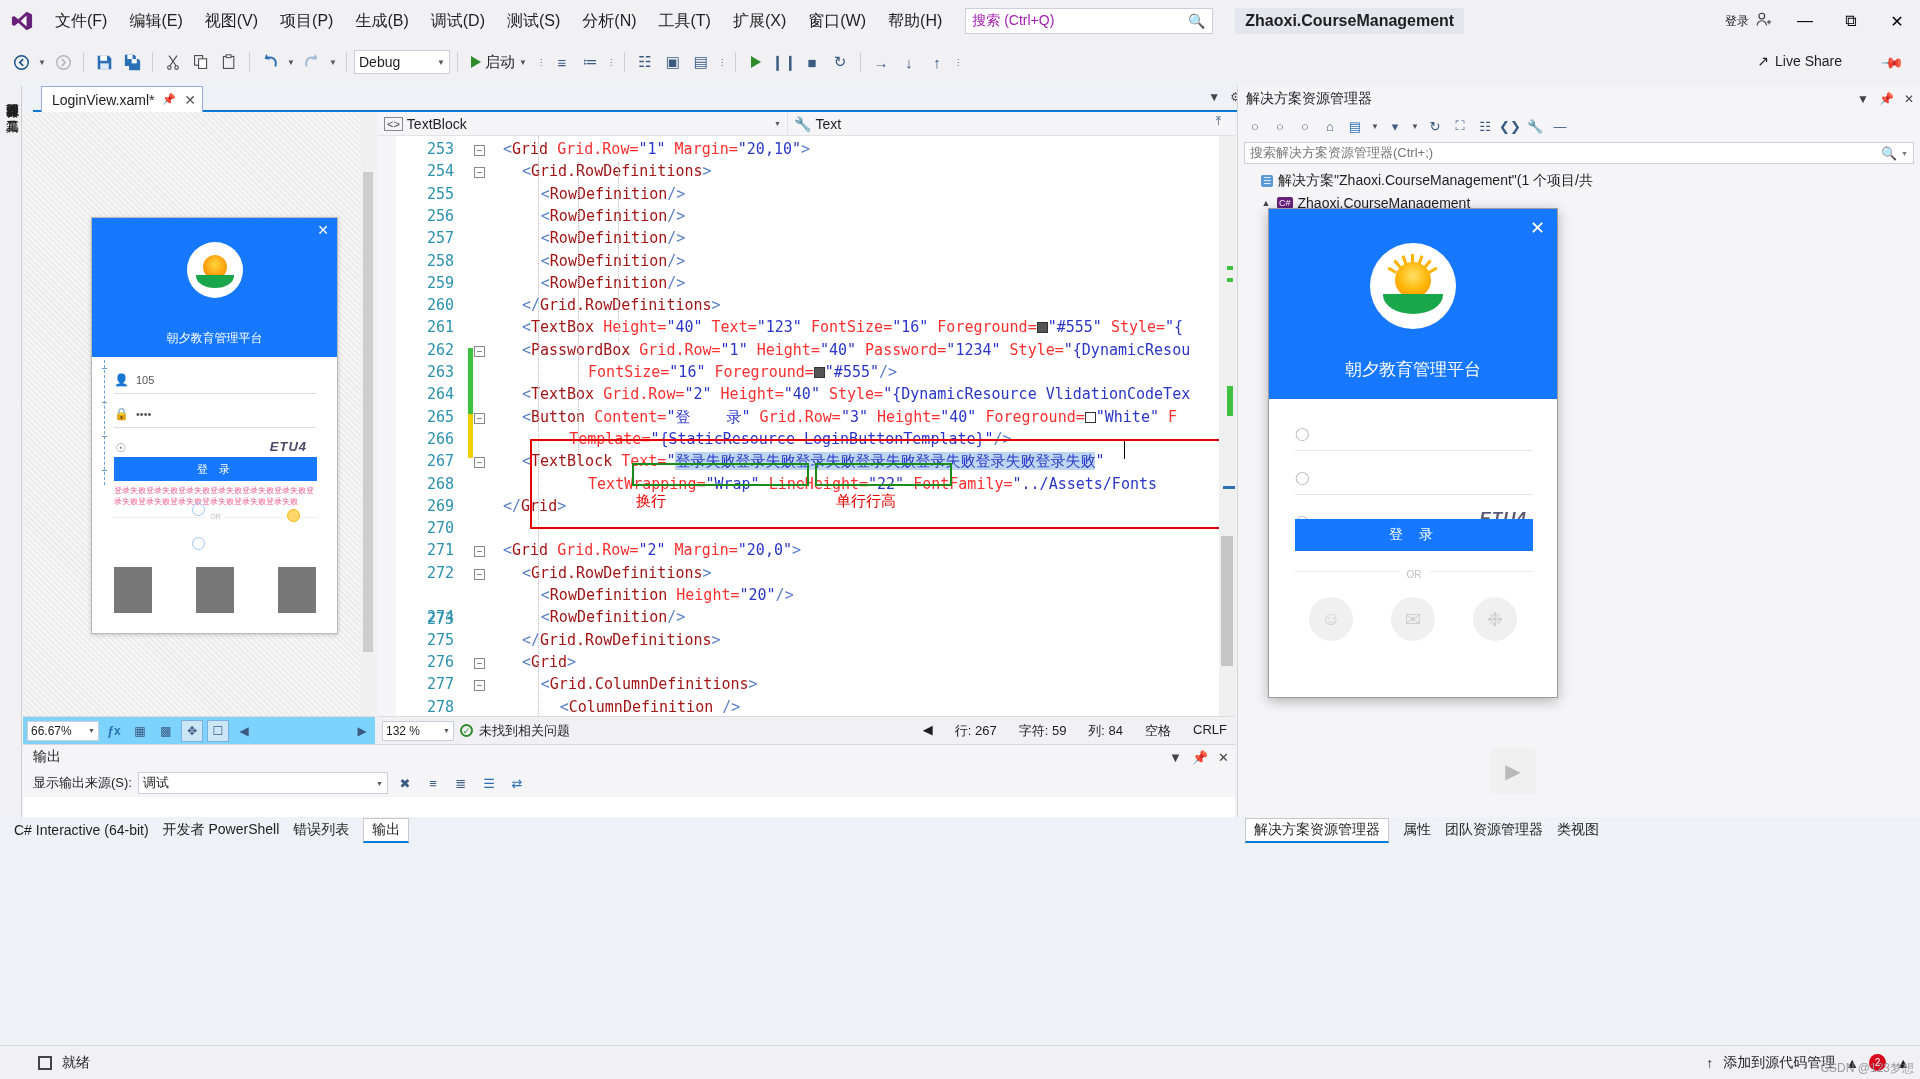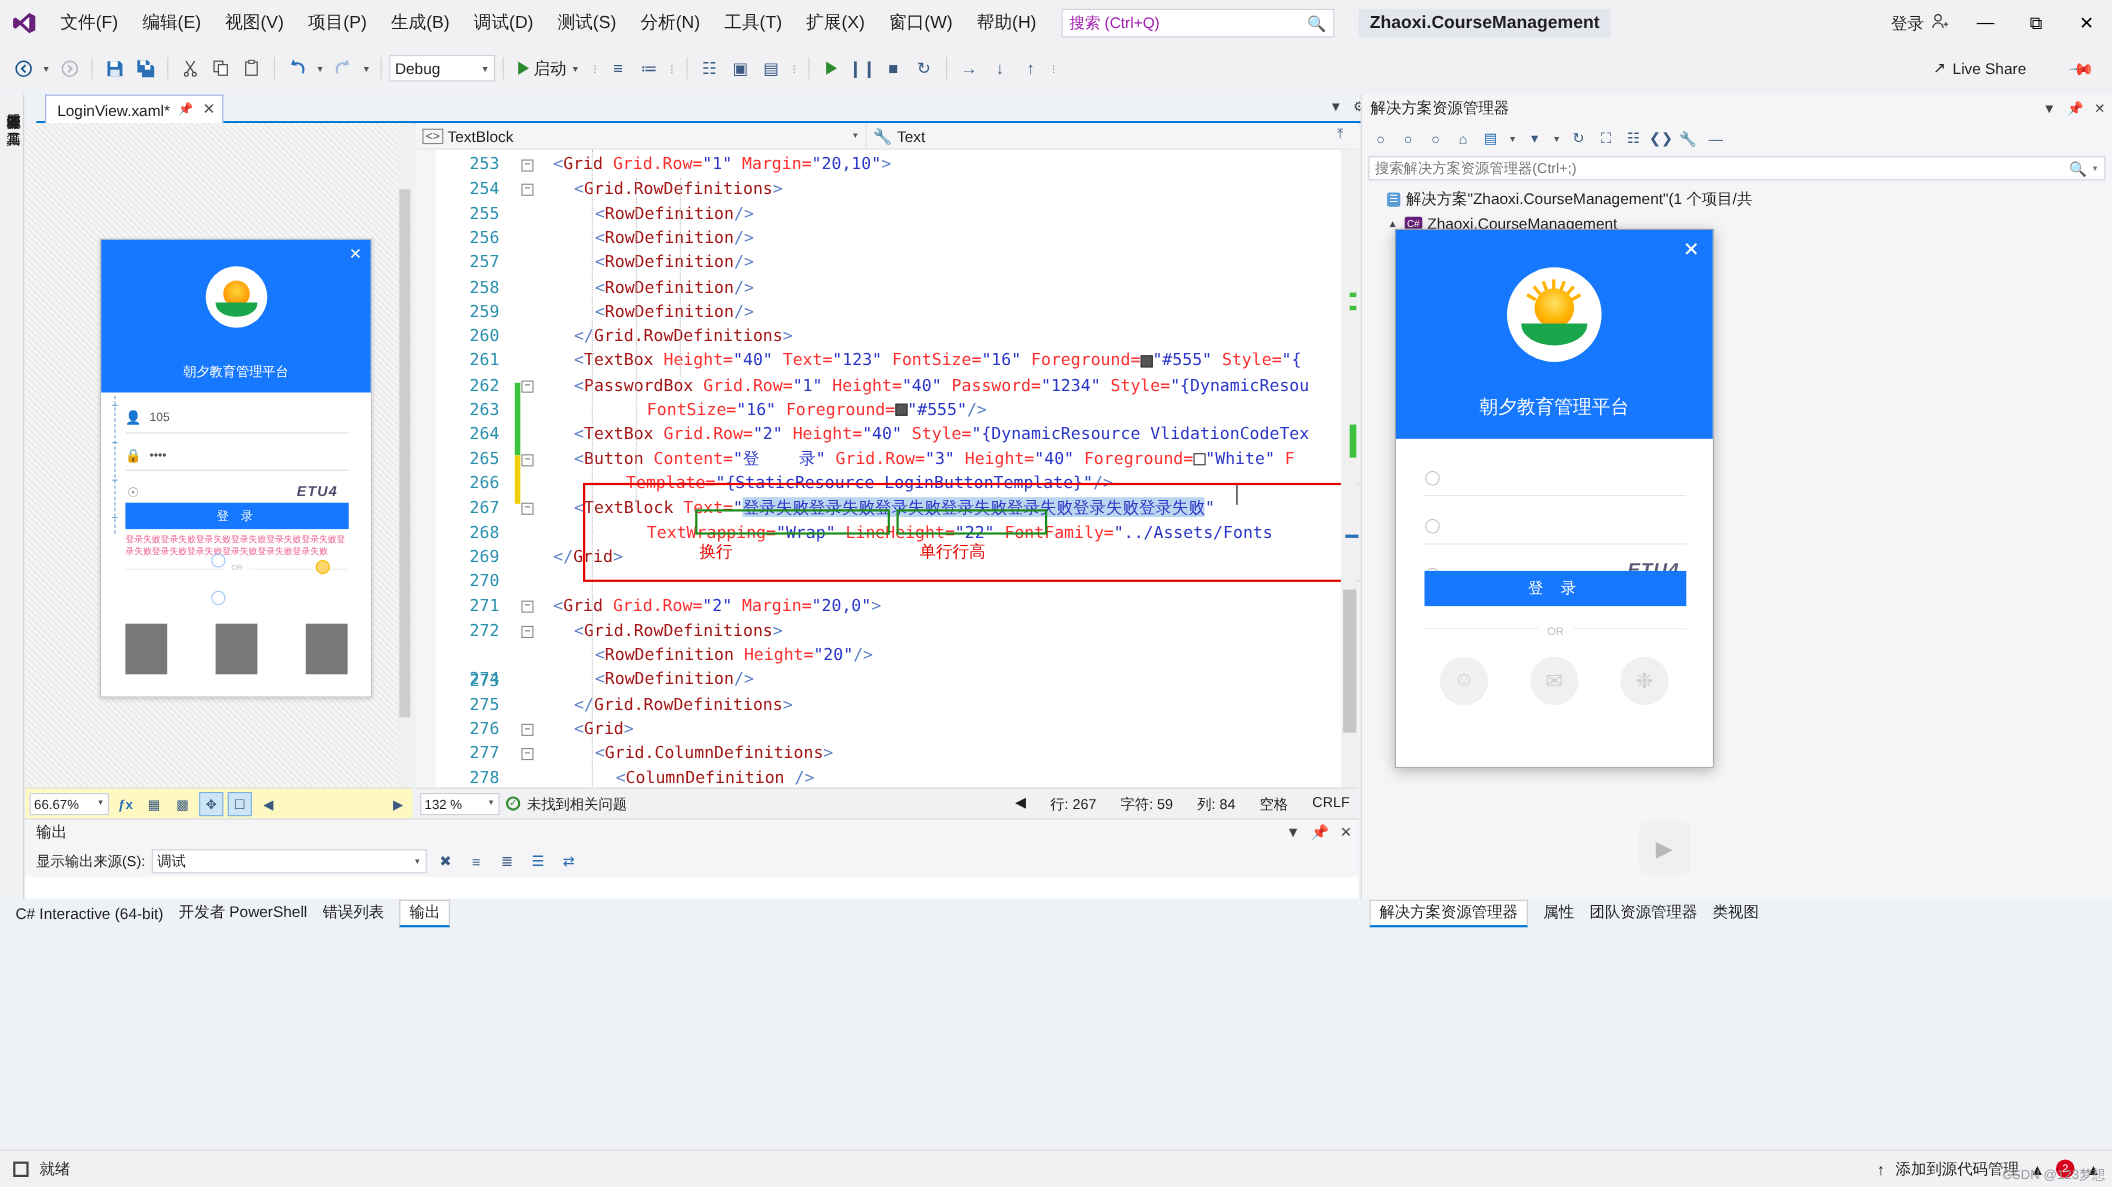--- a/index.html
+++ b/index.html
@@ -28,21 +28,21 @@
     margin-left: 12px; width: 248px; height: 26px; background: #fff;
     border: 1px solid #cccedb; display: flex; align-items: center; padding: 0 6px;
     font-size: 14px; color: #a21caf;
   }
   .searchbox .txt { flex: 1; }
   .sol-name {
     margin-left: 22px; font-size: 16px; font-weight: bold; color: #1e1e1e;
     background: #e4e6ed; padding: 4px 10px;
   }
   .tb-right { position: absolute; right: 0; top: 0; height: 42px; display: flex; align-items: center; }
-  .signin { display: flex; align-items: center; font-size: 15px; color: #1e1e1e; padding: 0 10px; gap: 6px; }
+  .signin { display: flex; align-items: center; font-size: 12px; color: #1e1e1e; padding: 0 10px; gap: 6px; }
   .wbtn { width: 46px; height: 42px; display: flex; align-items: center; justify-content: center; }
 
   
   .toolbar {
     position: absolute; left: 0; top: 42px; width: 1920px; height: 40px;
     background: #f1f1f3; display: flex; align-items: center; padding-left: 8px; gap: 2px;
   }
   .tb-i { width: 26px; height: 26px; display: flex; align-items: center; justify-content: center; font-size: 15px; color: #3b5a82; }
   .tb-sep { width: 1px; height: 20px; background: #cfcfd4; margin: 0 5px; }
   .tb-caret { font-size: 8px; color: #555; width: 12px; text-align: center; }
@@ -130,21 +130,21 @@
   .dsn-social { position: absolute; top: 210px; width: 38px; height: 46px; background: #787878; }
   .ad-line { position: absolute; border-left: 1px dashed #6a9fd8; }
   .ad-tick { position: absolute; width: 5px; height: 1px; background: #6a9fd8; }
 
   .dsn-scrollv { position: absolute; right: 0; top: 0; width: 14px; height: 604px; background: #f0f0f0; }
   .dsn-scrollv .thumb { position: absolute; left: 2px; top: 60px; width: 10px; height: 480px; background: #cdcdcd; }
 
   
   .dsn-bottom {
     position: absolute; left: 23px; top: 716px; width: 352px; height: 28px;
-    background: #fef9c3; display: flex; align-items: center; gap: 4px; padding-left: 4px;
+    background: #7dd3fc; display: flex; align-items: center; gap: 4px; padding-left: 4px;
     border-top: 1px solid #dcdcdc;
   }
   .zoom-combo {
     width: 72px; height: 20px; border: 1px solid #cccedb; background: #fff;
     display: flex; align-items: center; padding: 0 3px; font-size: 12px; color: #1e1e1e;
   }
   .zoom-combo .cv { flex: 1; }
   .dsn-ic { width: 22px; height: 22px; display: flex; align-items: center; justify-content: center; font-size: 12px; color: #3b5a82; }
   .dsn-ic.sel { background: #cde6f7; border: 1px solid #7aafe0; }
 
@@ -263,21 +263,21 @@
   .fw-play { position: absolute; left: 1490px; top: 748px; width: 46px; height: 46px; border-radius: 4px; background: #f0f0f0; display: flex; align-items: center; justify-content: center; }
 
   
   .se-bottom-tabs { position: absolute; left: 1237px; top: 817px; width: 683px; height: 26px; display: flex; align-items: center; gap: 14px; padding-left: 8px; font-size: 14px; color: #1e1e1e; background: #eef1f5; }
   .se-bottom-tabs .sel { background: #fff; border: 1px solid #c8c8cc; border-bottom: 2px solid #0078d4; padding: 2px 8px; }
 
   
   .statusbar {
     position: absolute; left: 0; bottom: 0; width: 1920px; height: 34px;
     background: #f1f1f3; border-top: 1px solid #d8d8dc;
-    display: flex; align-items: center; font-size: 14px; color: #1e1e1e;
+    display: flex; align-items: center; font-size: 14px; color: #1e1e1e; padding-left: 26px;
   }
   .sb-left { display: flex; align-items: center; gap: 10px; padding-left: 12px; }
   .sb-right { position: absolute; right: 10px; display: flex; align-items: center; gap: 10px; }
   .sb-sq { width: 14px; height: 14px; border: 2px solid #444; }
   .watermark { position: absolute; right: 6px; bottom: 2px; font-size: 12px; color: #9a9aa0; }
   .redring { width: 17px; height: 17px; border-radius: 50%; background: #d9001b; color: #fff; font-size: 10px; display: flex; align-items: center; justify-content: center; }
 </style>
 </head>
 <body>
 

